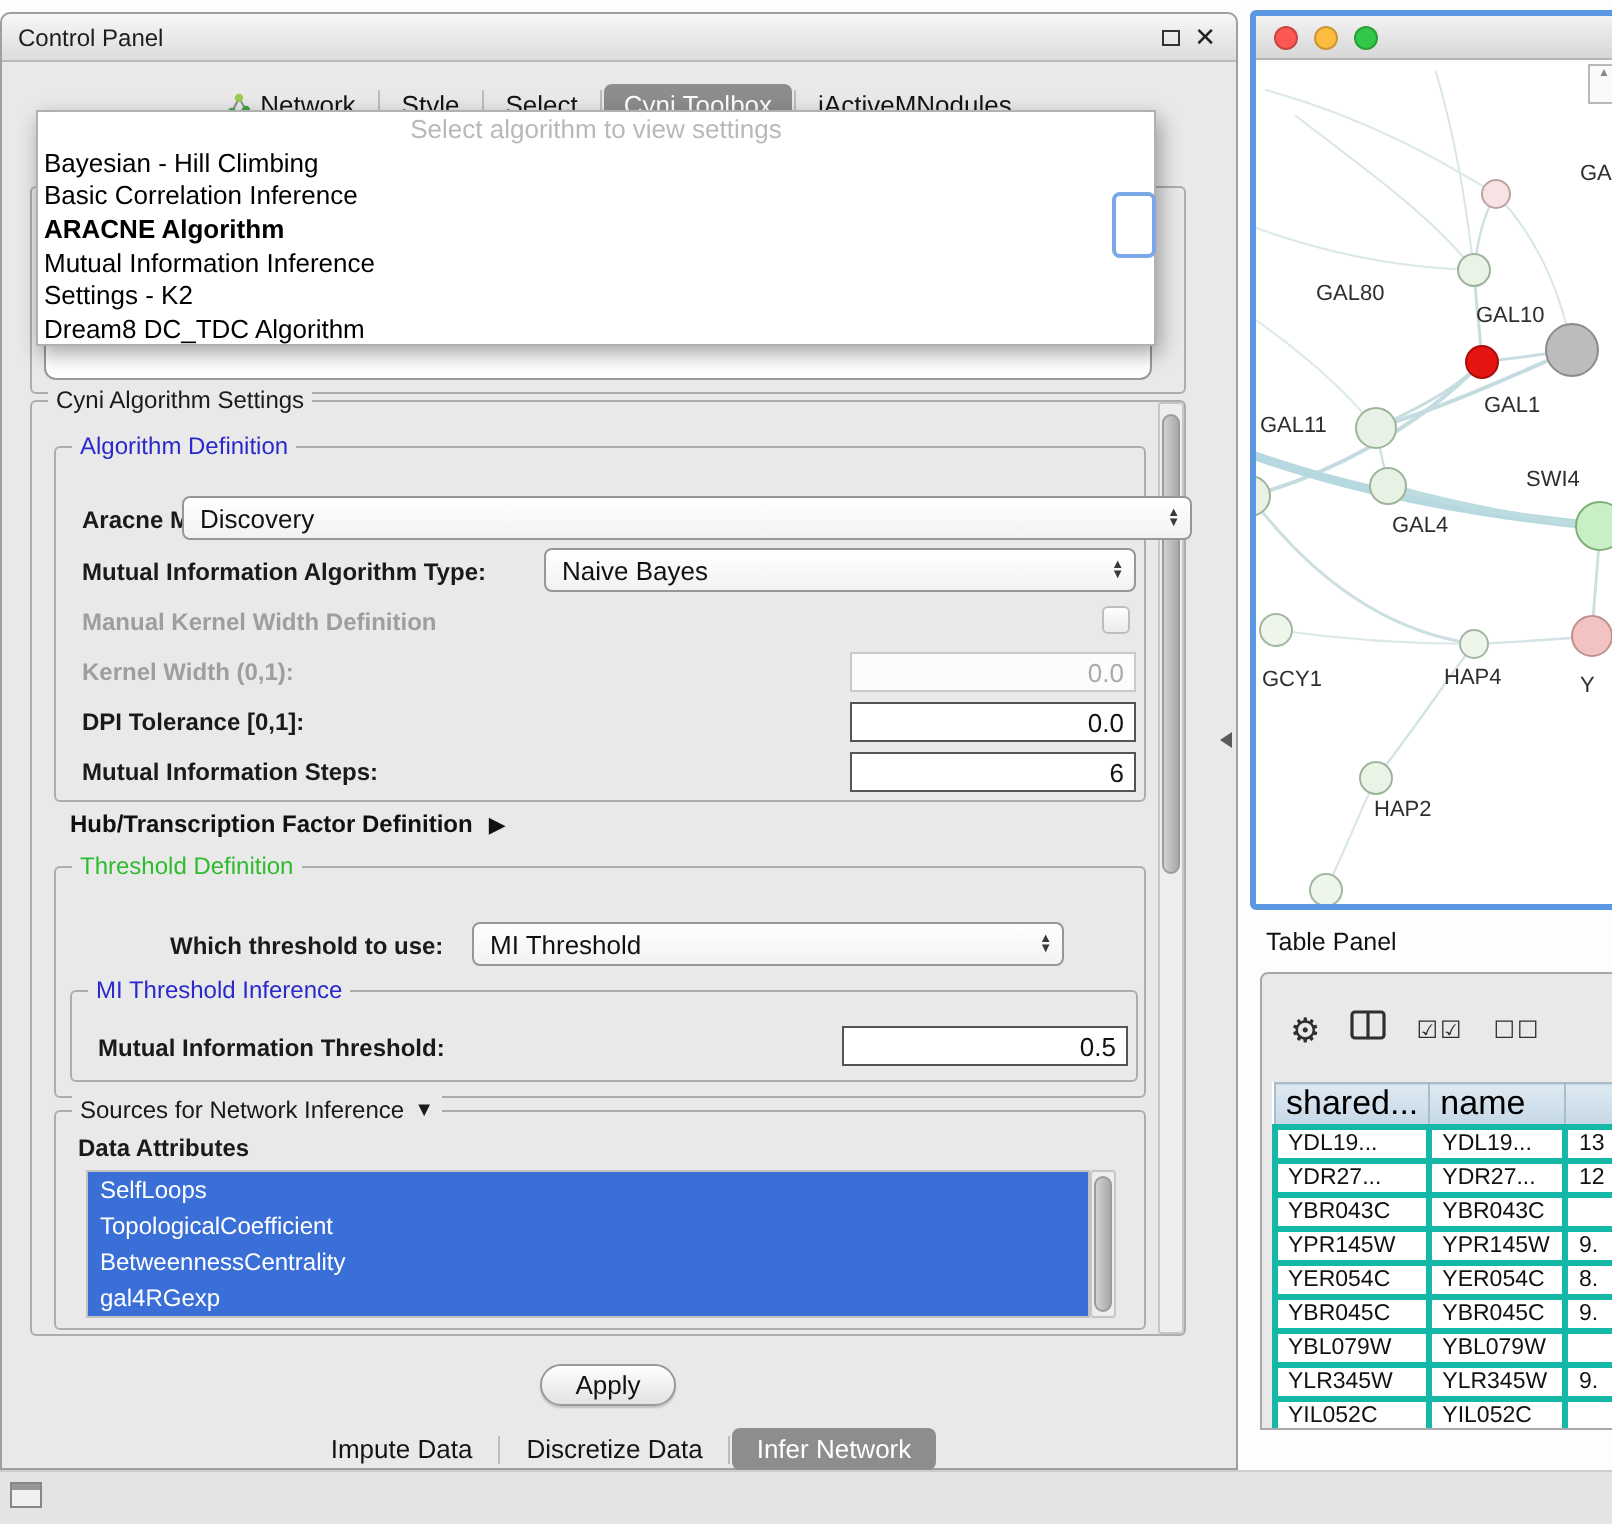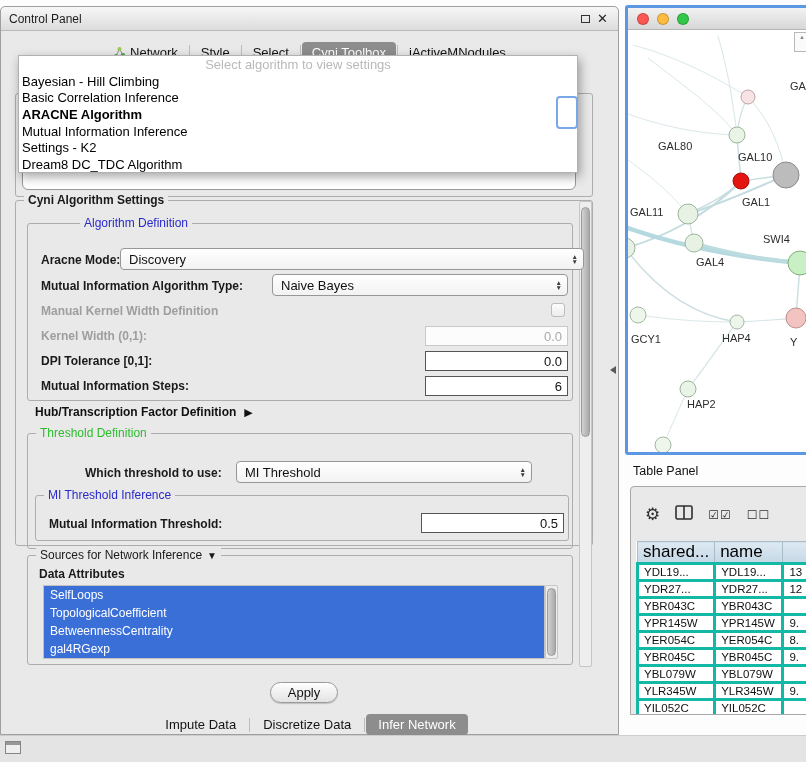--- a/index.html
+++ b/index.html
@@ -129,32 +129,32 @@
         <div class="tab-sep"></div>
         <div class="cp-tab">
           <span>jActiveMNodules</span>
         </div>
       </div>
 
     <div class="grp" style="left:14px;top:86px;width:578px;height:104px;">
       <div style="position:absolute;left:6px;bottom:6px;width:554px;height:24px;background:#fff;border:1px solid #999;border-radius:6px;"></div>
     </div>
 
-    <div class="grp" style="left:14px;top:193px;width:578px;height:346px;font-weight:bold;">
+    <div class="grp" style="left:14px;top:193px;width:578px;height:468px;">
       <div class="gtitle" style="left:8px;">Cyni Algorithm Settings</div>
     </div>
     <div class="sb-track" style="left:578px;top:194px;width:13px;height:466px;">
       <div class="sb-thumb" style="top:5px;height:230px;"></div>
     </div>
 
     <div class="grp" style="left:26px;top:216px;width:546px;height:178px;">
-      <div class="gtitle blue" style="left:8px;margin-left:44px;">Algorithm Definition</div>
+      <div class="gtitle blue" style="left:8px;">Algorithm Definition</div>
     </div>
     <div class="lbl" style="left:40px;top:246px;">Aracne Mode:</div>
-    <div class="combo" style="left:119px;top:241px;width:464px;justify-content:flex-end;">
+    <div class="combo" style="left:90px;top:241px;width:505px;justify-content:flex-end;">
       <span>Discovery</span>
       <span class="arr">
           <span>▲</span>
           <span>▼</span>
         </span>
     </div>
     <div class="lbl" style="left:40px;top:272px;">Mutual Information Algorithm Type:</div>
     <div class="combo" style="left:271px;top:267px;width:296px;">
       <span>Naive Bayes</span>
       <span class="arr">

